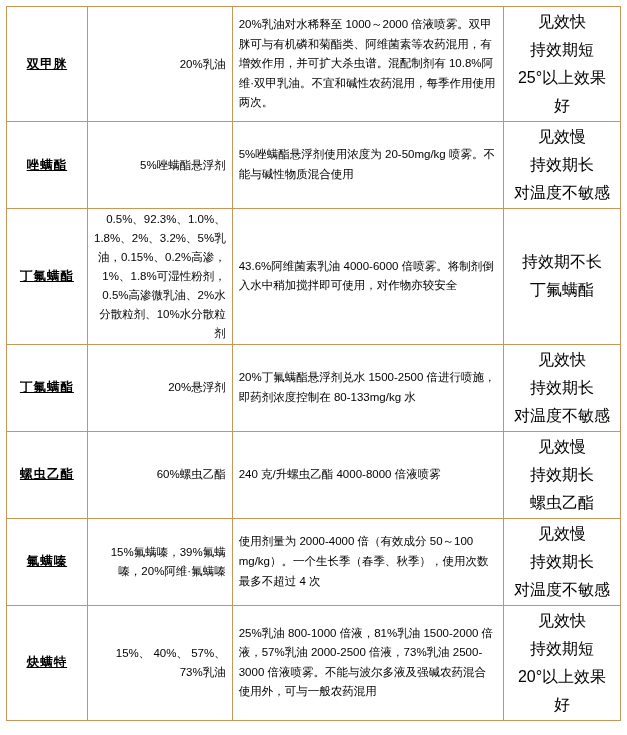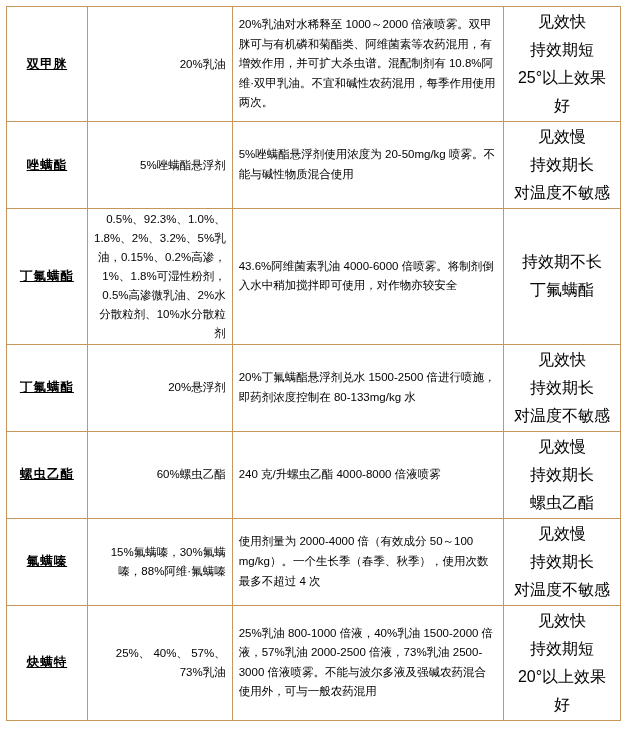--- a/index.html
+++ b/index.html
@@ -117,33 +117,33 @@
         <td class="col-usage">240 克/升螺虫乙酯 4000-8000 倍液喷雾</td>
         <td class="col-notes">
           <span class="note-line">见效慢</span>
           <span class="note-line">持效期长</span>
           <span class="note-line">螺虫乙酯</span>
         </td>
       </tr>
 
       <tr>
         <td class="col-name">氟螨嗪</td>
-        <td class="col-formulation">15%氟螨嗪，30%氟螨嗪，88%阿维·氟螨嗪</td>
+        <td class="col-formulation">15%氟螨嗪，39%氟螨嗪，20%阿维·氟螨嗪</td>
         <td class="col-usage">使用剂量为 2000-4000 倍（有效成分 50～100 mg/kg）。一个生长季（春季、秋季），使用次数最多不超过 4 次</td>
         <td class="col-notes">
           <span class="note-line">见效慢</span>
           <span class="note-line">持效期长</span>
           <span class="note-line">对温度不敏感</span>
         </td>
       </tr>
 
       <tr>
         <td class="col-name">炔螨特</td>
-        <td class="col-formulation">25%、 40%、 57%、73%乳油</td>
-        <td class="col-usage">25%乳油 800-1000 倍液，40%乳油 1500-2000 倍液，57%乳油 2000-2500 倍液，73%乳油 2500-3000 倍液喷雾。不能与波尔多液及强碱农药混合使用外，可与一般农药混用</td>
+        <td class="col-formulation">15%、 40%、 57%、73%乳油</td>
+        <td class="col-usage">25%乳油 800-1000 倍液，81%乳油 1500-2000 倍液，57%乳油 2000-2500 倍液，73%乳油 2500-3000 倍液喷雾。不能与波尔多液及强碱农药混合使用外，可与一般农药混用</td>
         <td class="col-notes">
           <span class="note-line">见效快</span>
           <span class="note-line">持效期短</span>
           <span class="note-line">20°以上效果好</span>
         </td>
       </tr>
 
     </tbody>
   </table>
 </div>

